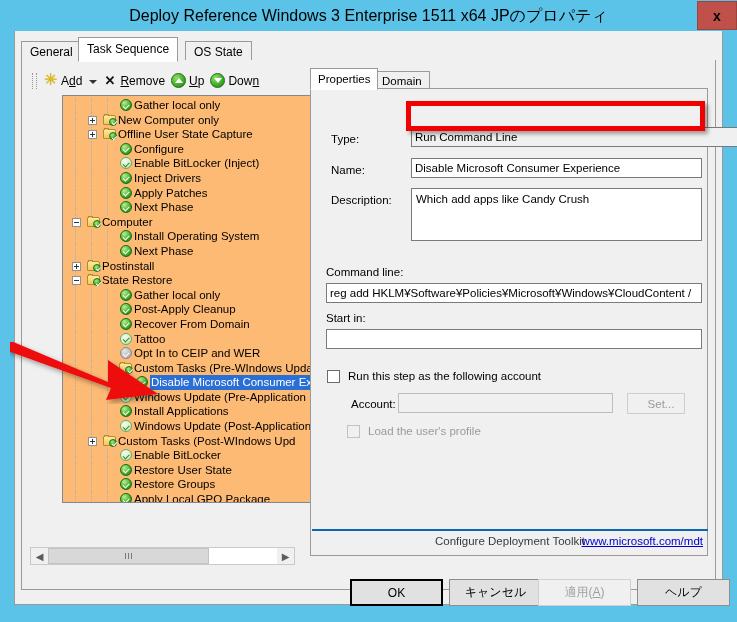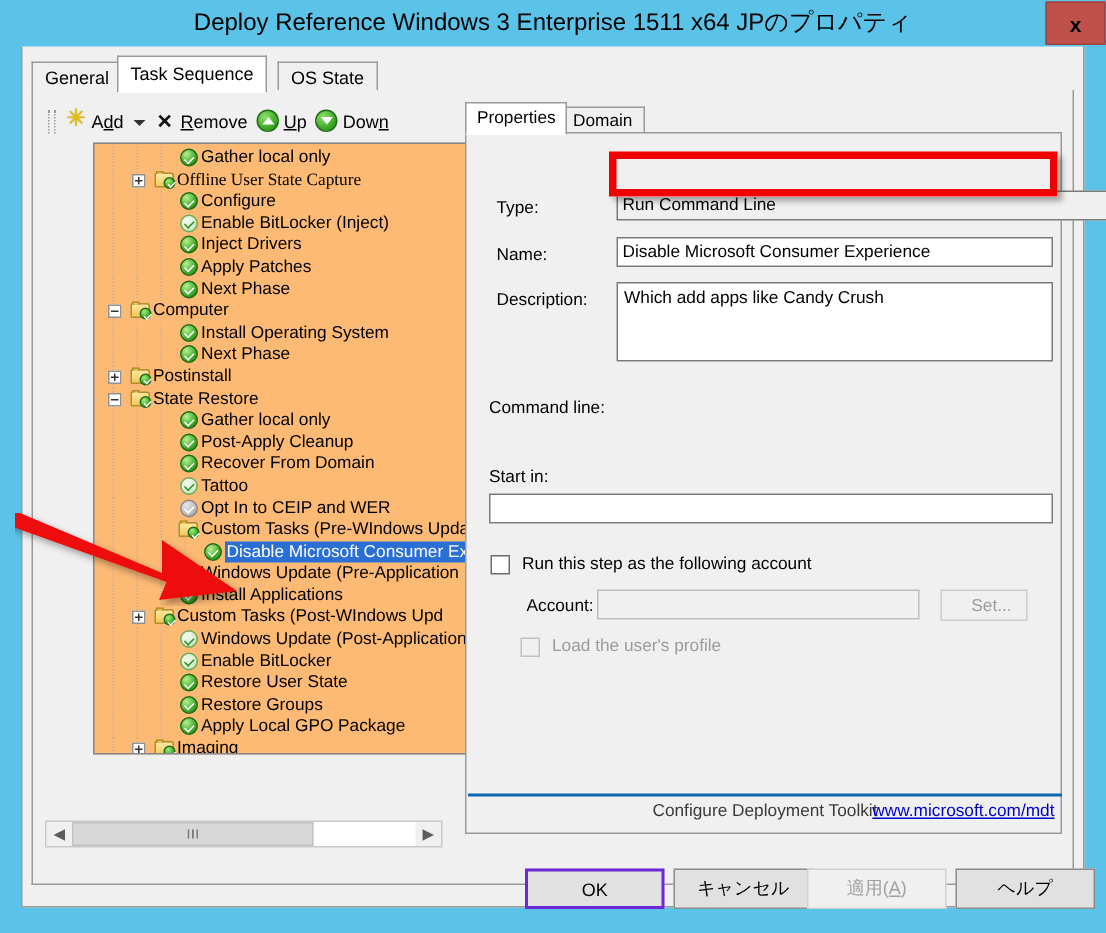--- a/index.html
+++ b/index.html
@@ -181,21 +181,21 @@
   .btn.dis{color:#9b9b9b;border:1px solid #cdcdcd;background:#f0f0f0;cursor:default;padding-left:10px;}
 
   .footline{position:absolute;left:1px;top:440px;width:396px;height:2px;background:#0b68b0;}
   .foot-text{position:absolute;top:446px;right:122px;font-size:11.5px;color:#3a3a3a;white-space:nowrap;}
   .foot-link{position:absolute;top:446px;right:4px;font-size:11.5px;color:#0000cd;
     text-decoration:underline;white-space:nowrap;cursor:pointer;}
 
   
   .dlgbtn{position:absolute;height:27px;width:93px;background:#e1e1e1;border:1px solid #8d8d8d;
     box-sizing:border-box;font-size:12px;display:flex;align-items:center;justify-content:center;cursor:pointer;}
-  .dlgbtn.default{border:2px solid #6d28d9;background:#e1e1e1;text-align:center;}
+  .dlgbtn.default{border:2px solid #000000;background:#e1e1e1;text-align:center;}
   .dlgbtn.dis{color:#a0a0a0;border:1px solid #d0d0d0;background:#f0f0f0;cursor:default;}
   .dlgbtn u{text-decoration:underline;}
   .ok{left:350px;top:579px;}
   .cancel{left:449px;top:579px;}
   .apply{left:538px;top:579px;}
   .help{left:637px;top:579px;}
 
   
   .arrow{position:absolute;left:10px;top:342px;width:190px;height:62px;pointer-events:none;}
 </style>
@@ -256,21 +256,31 @@
                 <span class="txt" style="left: 71px;">Gather local only</span>
               </div>
               <div class="row" style="top: 0px; position: relative; height: 14.6px;">
                 <div class="guide" style="left: 12px;"></div>
                 <div class="guide" style="left: 28px;"></div>
                 <div class="exp plus" style="left: 25px;"></div>
                 <div class="nd" style="left: 40px;">
                   <div class="folder"></div>
                   <div class="fbadge"></div>
                 </div>
-                <span class="txt" style="left: 55px; font-family: Liberation Serif, serif;">Offline User State Capture</span>
+                <span class="txt" style="left: 55px;">New Computer only</span>
+              </div>
+              <div class="row" style="top: 0px; position: relative; height: 14.6px;">
+                <div class="guide" style="left: 12px;"></div>
+                <div class="guide" style="left: 28px;"></div>
+                <div class="exp plus" style="left: 25px;"></div>
+                <div class="nd" style="left: 40px;">
+                  <div class="folder"></div>
+                  <div class="fbadge"></div>
+                </div>
+                <span class="txt" style="left: 55px;">Offline User State Capture</span>
               </div>
               <div class="row" style="top: 0px; position: relative; height: 14.6px;">
                 <div class="guide" style="left: 12px;"></div>
                 <div class="guide" style="left: 28px;"></div>
                 <div class="guide" style="left: 44px;"></div>
                 <div class="nd" style="left: 56px;">
                   <div class="chk"></div>
                 </div>
                 <span class="txt" style="left: 71px;">Configure</span>
               </div>
@@ -434,35 +444,35 @@
                 <div class="guide" style="left: 28px;"></div>
                 <div class="guide" style="left: 44px;"></div>
                 <div class="nd" style="left: 56px;">
                   <div class="chk"></div>
                 </div>
                 <span class="txt" style="left: 71px;">Install Applications</span>
               </div>
               <div class="row" style="top: 0px; position: relative; height: 14.6px;">
                 <div class="guide" style="left: 12px;"></div>
                 <div class="guide" style="left: 28px;"></div>
+                <div class="guide" style="left: 44px;"></div>
+                <div class="nd" style="left: 56px;">
+                  <div class="chk pale"></div>
+                </div>
+                <span class="txt" style="left: 71px;">Windows Update (Post-Application</span>
+              </div>
+              <div class="row" style="top: 0px; position: relative; height: 14.6px;">
+                <div class="guide" style="left: 12px;"></div>
+                <div class="guide" style="left: 28px;"></div>
                 <div class="exp plus" style="left: 25px;"></div>
                 <div class="nd" style="left: 40px;">
                   <div class="folder"></div>
                   <div class="fbadge"></div>
                 </div>
                 <span class="txt" style="left: 55px;">Custom Tasks (Post-WIndows Upd</span>
-              </div>
-              <div class="row" style="top: 0px; position: relative; height: 14.6px;">
-                <div class="guide" style="left: 12px;"></div>
-                <div class="guide" style="left: 28px;"></div>
-                <div class="guide" style="left: 44px;"></div>
-                <div class="nd" style="left: 56px;">
-                  <div class="chk pale"></div>
-                </div>
-                <span class="txt" style="left: 71px;">Windows Update (Post-Application</span>
               </div>
               <div class="row" style="top: 0px; position: relative; height: 14.6px;">
                 <div class="guide" style="left: 12px;"></div>
                 <div class="guide" style="left: 28px;"></div>
                 <div class="guide" style="left: 44px;"></div>
                 <div class="nd" style="left: 56px;">
                   <div class="chk pale"></div>
                 </div>
                 <span class="txt" style="left: 71px;">Enable BitLocker</span>
               </div>
@@ -538,20 +548,21 @@
           <div class="lab" style="left:20px;top:44px">Type:</div>
           <div class="fld ro" style="left:100px;top:38px;width:334px;height:20px">Run Command Line</div>
 
           <div class="lab" style="left:20px;top:75px">Name:</div>
           <div class="fld" style="left:100px;top:69px;width:291px;height:20px">Disable Microsoft Consumer Experience</div>
 
           <div class="lab" style="left:20px;top:105px">Description:</div>
           <div class="fld ta" style="left:100px;top:99px;width:291px;height:53px">Which add apps like Candy Crush</div>
 
           <div class="lab" style="left:15px;top:177px">Command line:</div>
+          <div class="fld" style="left:15px;top:194px;width:376px;height:20px">reg add HKLM¥Software¥Policies¥Microsoft¥Windows¥CloudContent /</div>
 
           <div class="lab" style="left:15px;top:223px">Start in:</div>
           <div class="fld" style="left:15px;top:240px;width:376px;height:20px"></div>
 
           <div class="cb" style="left:16px;top:281px"></div>
           <div class="lab" style="left:37px;top:281px">Run this step as the following account</div>
 
           <div class="lab" style="left:40px;top:309px">Account:</div>
           <div class="fld dis" style="left:87px;top:304px;width:215px;height:20px"></div>
           <div class="btn dis" style="left:316px;top:304px;width:58px;height:21px">Set...</div>

